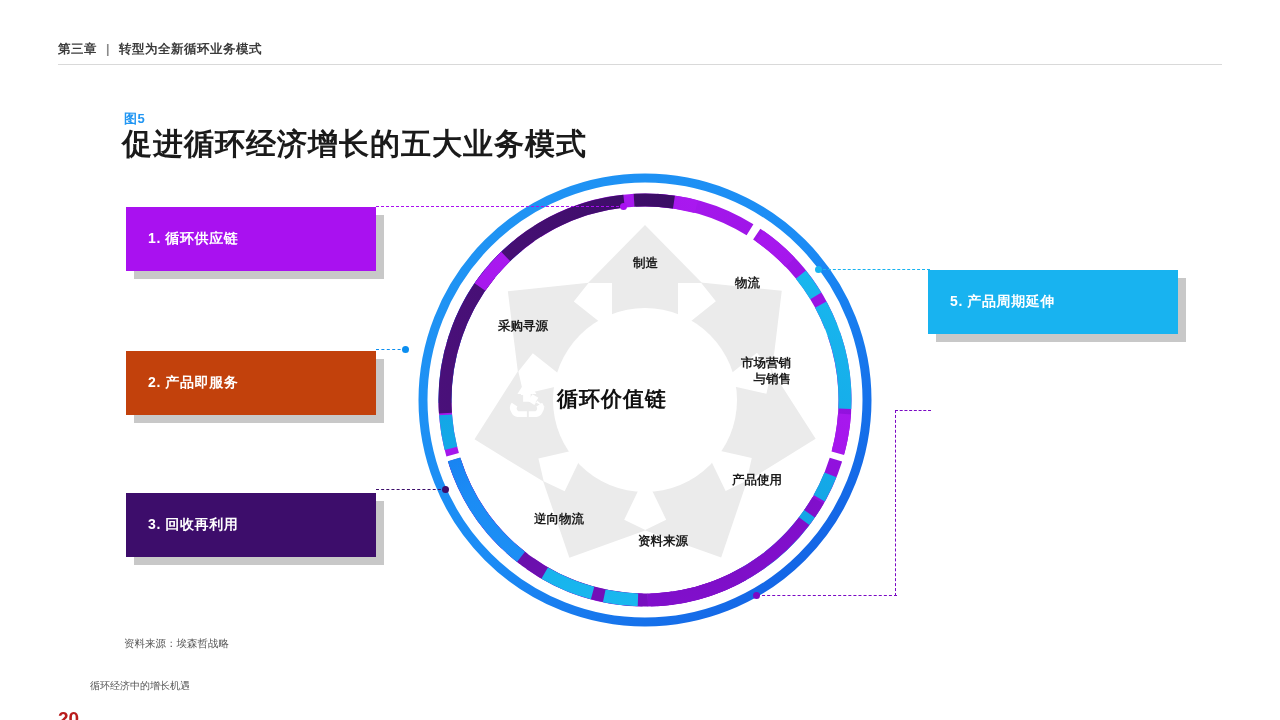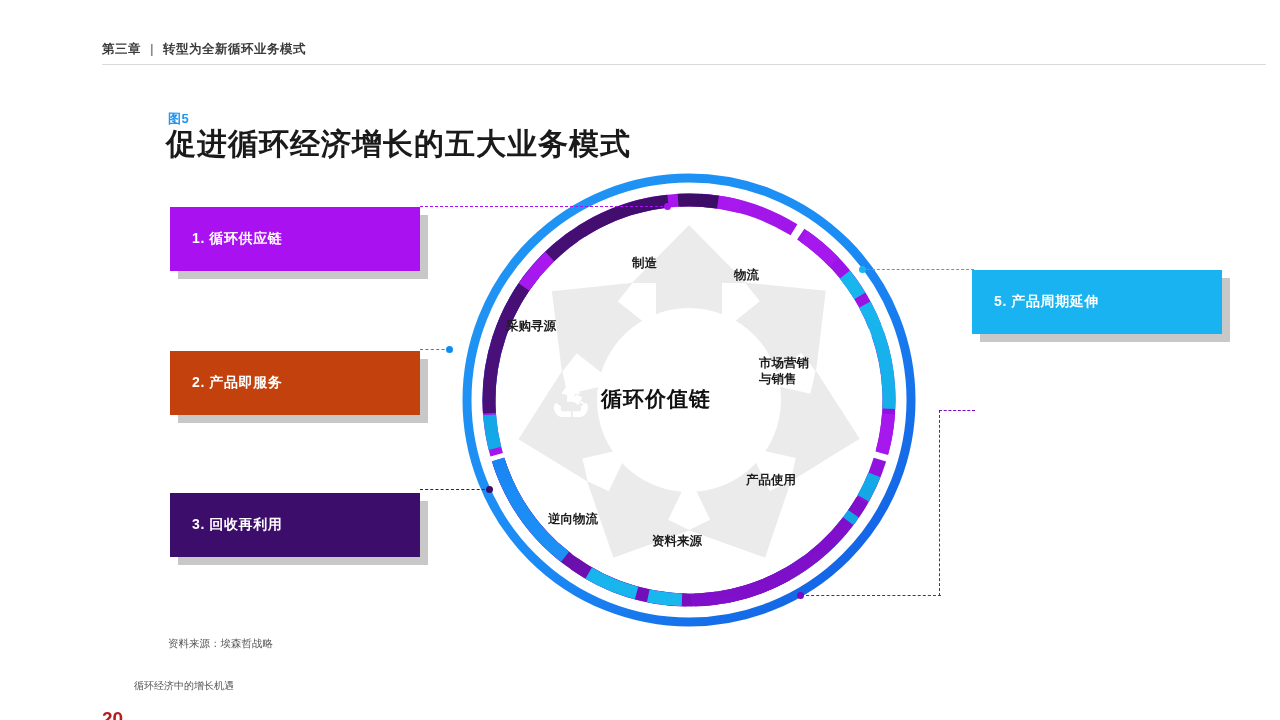--- a/index.html
+++ b/index.html
@@ -1,21 +1,21 @@
 <!DOCTYPE html>
 <html><head>
 <meta charset="utf-8">
 <style>
   html,body{margin:0;padding:0;}
   body{
     width:1280px;height:720px;background:#ffffff;overflow:hidden;
     font-family:"Liberation Sans","DejaVu Sans",sans-serif;
     position:relative;
   }
-  .page{position:absolute;inset:0;margin-left:44px;}
+  .page{position:absolute;inset:0;}
 
   
   .chapter{
     position:absolute;left:58px;top:41px;
     font-size:12.5px;font-weight:bold;color:#3b3b3b;letter-spacing:.5px;
     white-space:nowrap;
   }
   .chapter .sep{color:#8a8a8a;font-weight:bold;margin:0 5px;}
   .rule{
     position:absolute;left:58px;top:64px;width:1164px;height:1px;background:#d9d9d9;
@@ -32,21 +32,21 @@
     white-space:nowrap;
   }
 
   
   .wheel{position:absolute;left:410px;top:165px;width:500px;height:470px;}
   .wheel svg{display:block;}
 
   
   .node{
     position:absolute;font-size:12.5px;font-weight:bold;color:#1c1c1c;
-    text-align:left;line-height:1.3;white-space:pre-line;
+    text-align:right;line-height:1.3;white-space:pre-line;
   }
   .center-label{
     position:absolute;font-size:21px;font-weight:bold;color:#111;
     letter-spacing:1px;white-space:nowrap;
   }
 
   
   .box{
     position:absolute;width:250px;height:64px;
     box-sizing:border-box;
@@ -181,21 +181,21 @@
       <g fill="#ffffff" transform="translate(96 212) scale(0.95)">
         <path d="M22 2 L32 18 L26 18 L26 26 L18 26 L18 18 L12 18 Z"></path>
         <path d="M3 34 L14 30 L11.5 25 L18.5 21.5 L22.5 29 L16 32.5 L13.5 27.5 Z" transform="rotate(120 22 22)"></path>
         <path d="M3 34 L14 30 L11.5 25 L18.5 21.5 L22.5 29 L16 32.5 L13.5 27.5 Z" transform="rotate(240 22 22)"></path>
         <path d="M6 38 Q2 32 6 27 L12 31 Q10 34 13 36 L22 36 L22 42 L12 42 Q8 42 6 38 Z"></path>
         <path d="M38 38 Q42 32 38 27 L32 31 Q34 34 31 36 L24 36 L24 42 L32 42 Q36 42 38 38 Z"></path>
       </g>
     </svg>
 
     <div class="node" style="left:178px;top:90px;width:70px;">制造</div>
-    <div class="node" style="left:280px;top:102px;width:70px;">物流</div>
+    <div class="node" style="left:280px;top:110px;width:70px;">物流</div>
     <div class="node" style="left:305px;top:190px;width:76px;">市场营销
 与销售</div>
     <div class="node" style="left:292px;top:307px;width:80px;">产品使用</div>
     <div class="node" style="left:198px;top:368px;width:80px;">资料来源</div>
     <div class="node" style="left:94px;top:346px;width:80px;">逆向物流</div>
     <div class="node" style="left:52px;top:153px;width:86px;">采购寻源</div>
 
     <div class="center-label" style="left:147px;top:220px;">循环价值链</div>
   </div>
 

